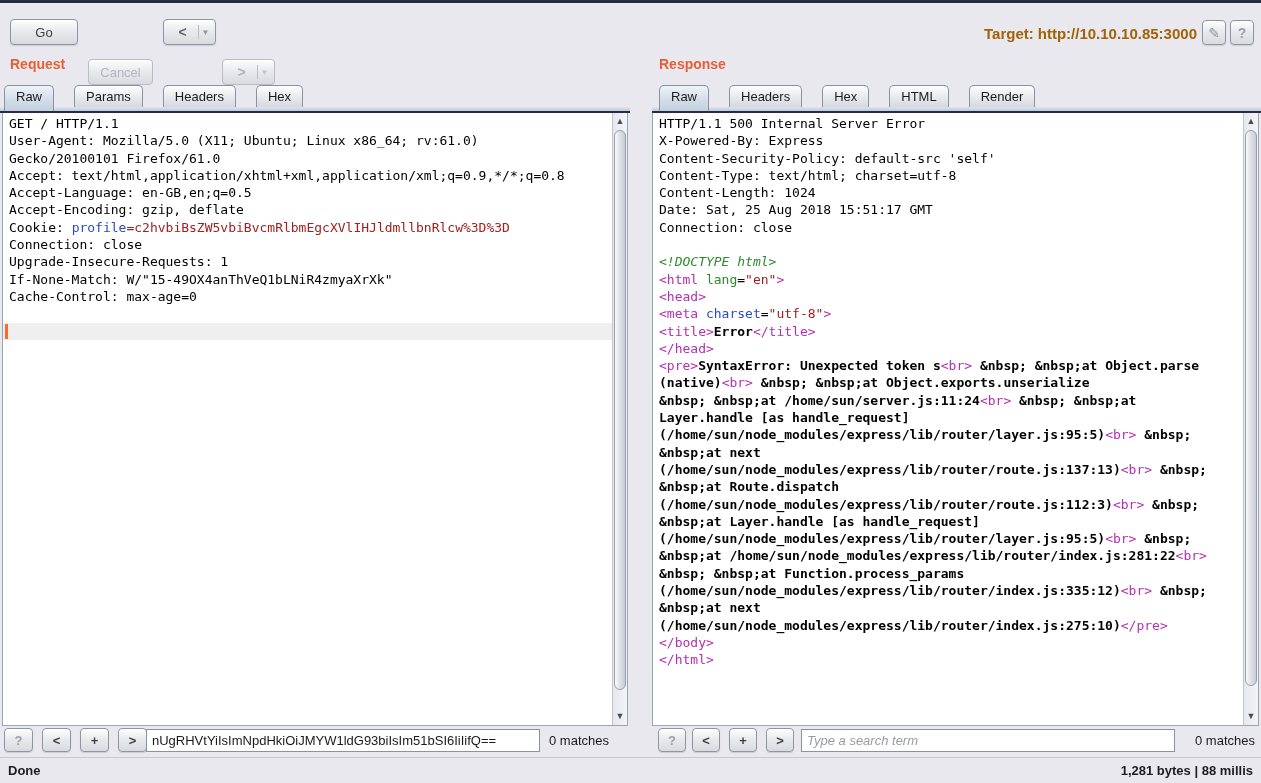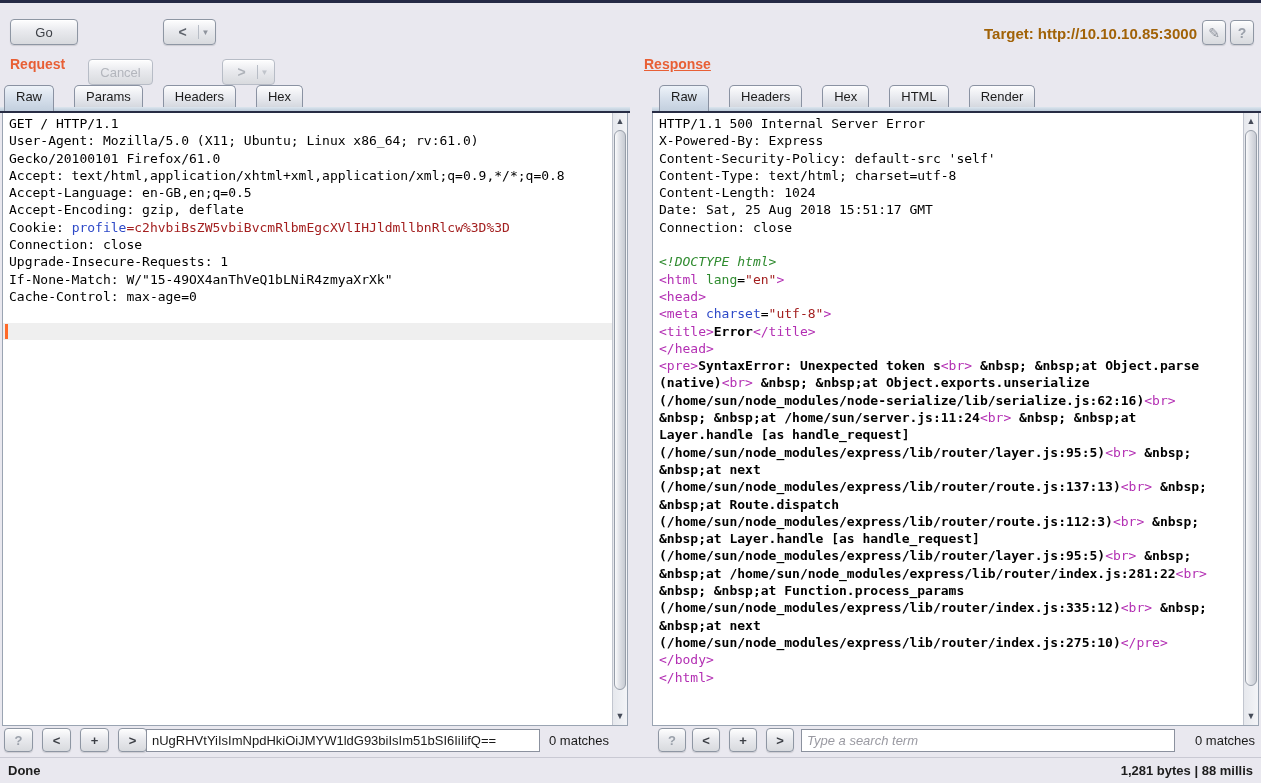--- a/index.html
+++ b/index.html
@@ -103,21 +103,21 @@
   <span>Target:</span><span>http://10.10.10.85:3000</span>
 </div>
 <button class="btn icon-btn" style="right:35px;">
   <span>✎</span>
 </button>
 <button class="btn icon-btn q" style="right:7px;">
   <span>?</span>
 </button>
 
 <div class="panel-title" style="left:10px;">Request</div>
-<div class="panel-title" style="left:644px;text-decoration:underline;">Response</div>
+<div class="panel-title" style="left:659px;">Response</div>
 
 <div class="tabs" style="left:4px;">
   <div class="tab sel">Raw</div>
   <div class="tab">Params</div>
   <div class="tab">Headers</div>
   <div class="tab">Hex</div>
 </div>
 
 <div class="tabs" style="left:659px;">
   <div class="tab sel">Raw</div>
@@ -164,21 +164,20 @@
       <div class="code-line"><span class="seg-p">Connection: close</span></div>
       <div class="code-line"></div>
       <div class="code-line"><span class="seg-doc">&lt;!DOCTYPE html&gt;</span></div>
       <div class="code-line"><span class="seg-tag">&lt;html </span><span class="seg-green">lang</span><span class="seg-p">=</span><span class="seg-red">"en"</span><span class="seg-tag">&gt;</span></div>
       <div class="code-line"><span class="seg-tag">&lt;head&gt;</span></div>
       <div class="code-line"><span class="seg-tag">&lt;meta </span><span class="seg-blue">charset</span><span class="seg-p">=</span><span class="seg-red">"utf-8"</span><span class="seg-tag">&gt;</span></div>
       <div class="code-line"><span class="seg-tag">&lt;title&gt;</span><span class="seg-b">Error</span><span class="seg-tag">&lt;/title&gt;</span></div>
       <div class="code-line"><span class="seg-tag">&lt;/head&gt;</span></div>
       <div class="code-line"><span class="seg-tag">&lt;pre&gt;</span><span class="seg-b">SyntaxError: Unexpected token s</span><span class="seg-tag">&lt;br&gt;</span><span class="seg-b"> &amp;nbsp; &amp;nbsp;at Object.parse</span></div>
       <div class="code-line"><span class="seg-b">(native)</span><span class="seg-tag">&lt;br&gt;</span><span class="seg-b"> &amp;nbsp; &amp;nbsp;at Object.exports.unserialize</span></div>
-      <div class="code-line"><span class="seg-b">(/home/sun/node_modules/node-serialize/lib/serialize.js:62:16)</span><span class="seg-tag">&lt;br&gt;</span></div>
       <div class="code-line"><span class="seg-b">&amp;nbsp; &amp;nbsp;at /home/sun/server.js:11:24</span><span class="seg-tag">&lt;br&gt;</span><span class="seg-b"> &amp;nbsp; &amp;nbsp;at</span></div>
       <div class="code-line"><span class="seg-b">Layer.handle [as handle_request]</span></div>
       <div class="code-line"><span class="seg-b">(/home/sun/node_modules/express/lib/router/layer.js:95:5)</span><span class="seg-tag">&lt;br&gt;</span><span class="seg-b"> &amp;nbsp;</span></div>
       <div class="code-line"><span class="seg-b">&amp;nbsp;at next</span></div>
       <div class="code-line"><span class="seg-b">(/home/sun/node_modules/express/lib/router/route.js:137:13)</span><span class="seg-tag">&lt;br&gt;</span><span class="seg-b"> &amp;nbsp;</span></div>
       <div class="code-line"><span class="seg-b">&amp;nbsp;at Route.dispatch</span></div>
       <div class="code-line"><span class="seg-b">(/home/sun/node_modules/express/lib/router/route.js:112:3)</span><span class="seg-tag">&lt;br&gt;</span><span class="seg-b"> &amp;nbsp;</span></div>
       <div class="code-line"><span class="seg-b">&amp;nbsp;at Layer.handle [as handle_request]</span></div>
       <div class="code-line"><span class="seg-b">(/home/sun/node_modules/express/lib/router/layer.js:95:5)</span><span class="seg-tag">&lt;br&gt;</span><span class="seg-b"> &amp;nbsp;</span></div>
       <div class="code-line"><span class="seg-b">&amp;nbsp;at /home/sun/node_modules/express/lib/router/index.js:281:22</span><span class="seg-tag">&lt;br&gt;</span></div>

